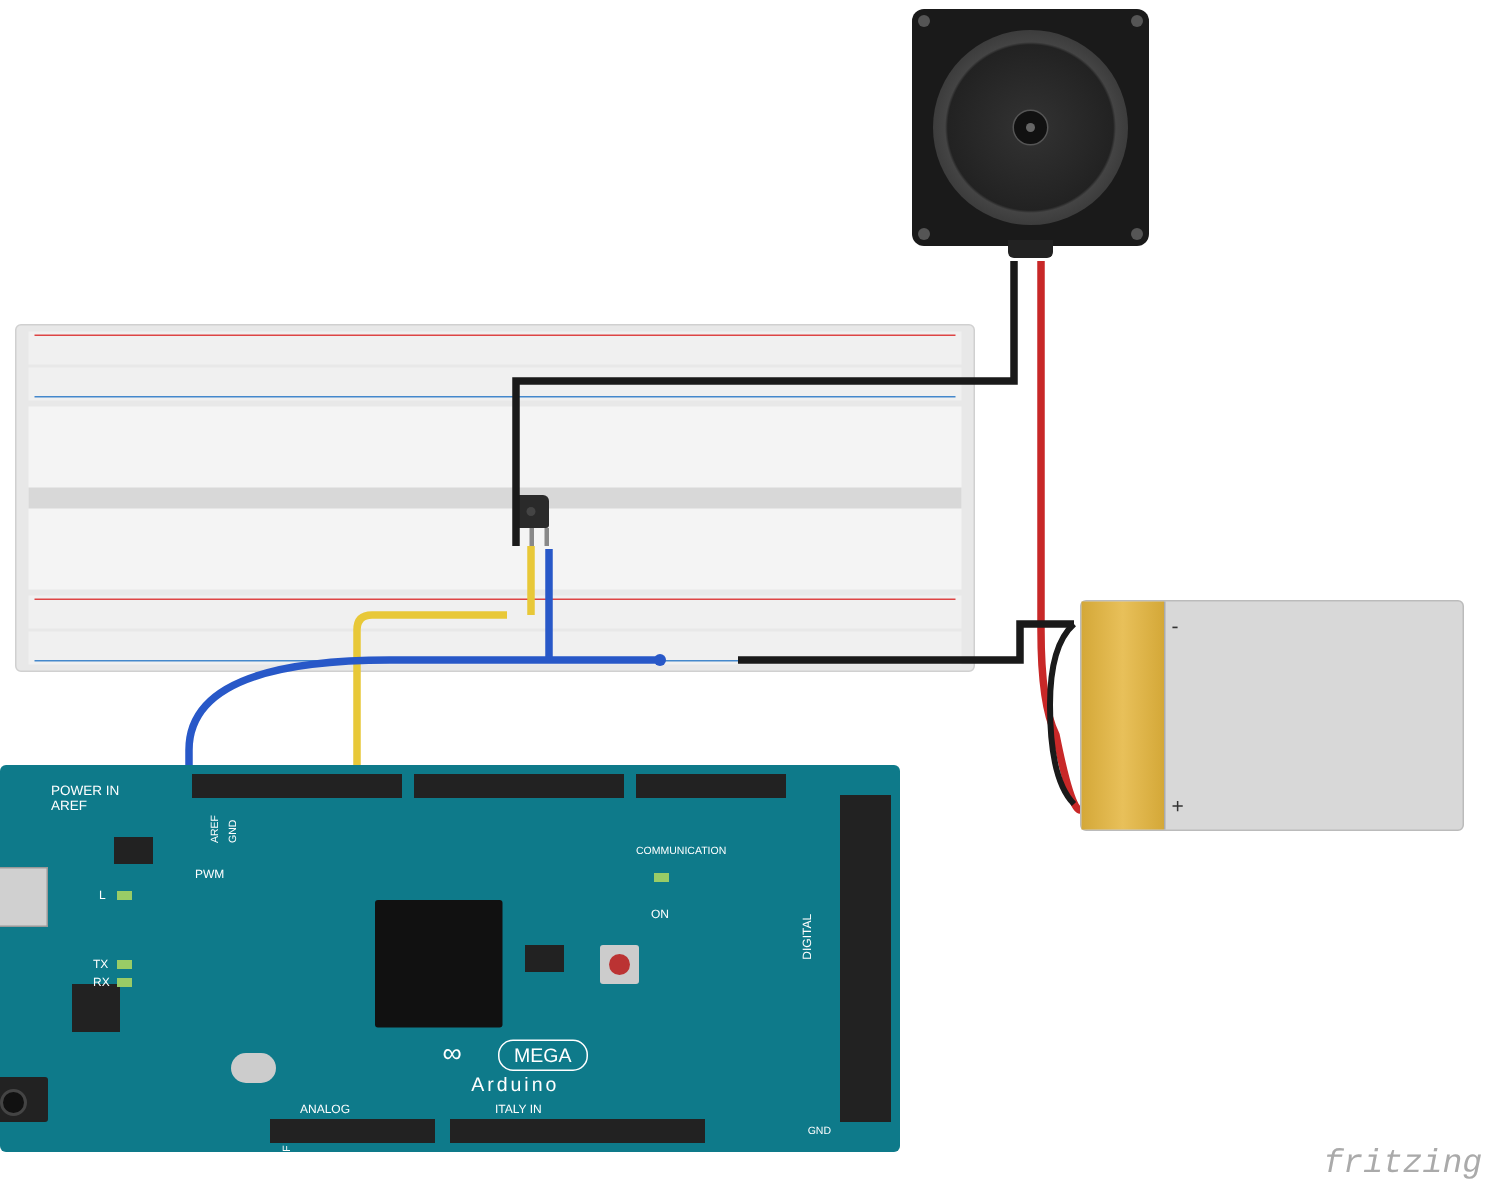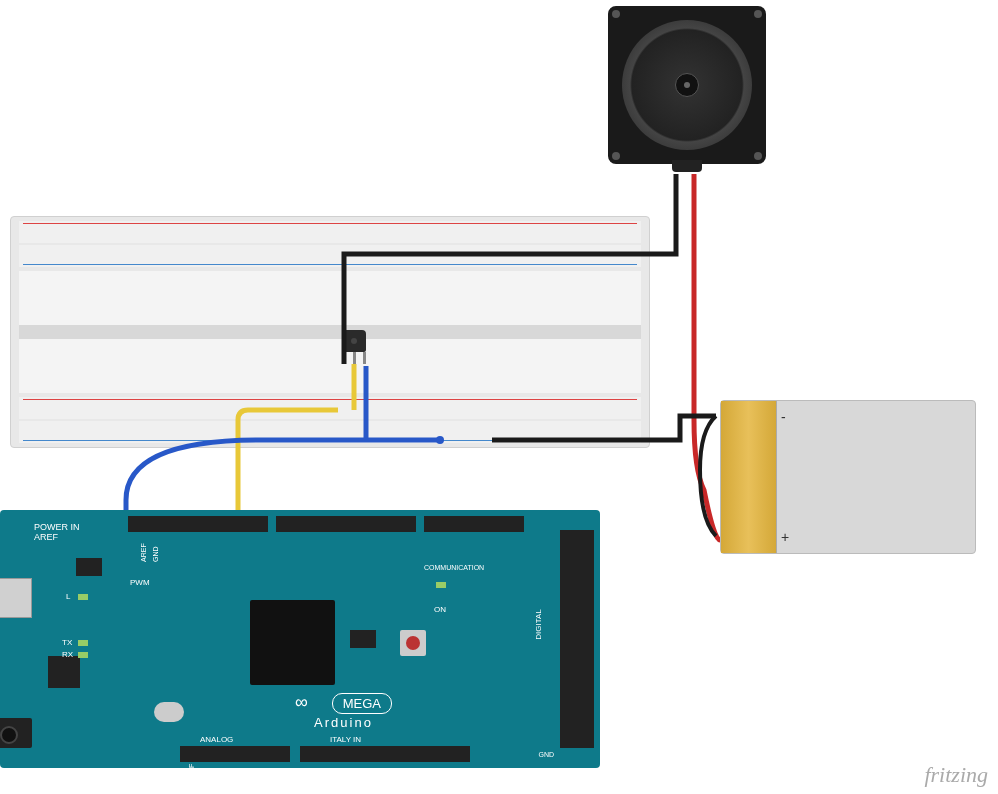--- a/index.html
+++ b/index.html
@@ -68,21 +68,21 @@
 .battery{position:absolute;left:720px;top:400px;width:256px;height:154px;background:#d8d8d8;border:1px solid #bbb;border-radius:4px}
 .battery-gold{position:absolute;left:0;top:0;bottom:0;width:56px;background:linear-gradient(90deg,#d4a838,#e8c05a,#d4a838);border-right:1px solid #aaa}
 .battery-label{position:absolute;left:90px;top:50%;transform:translateY(-50%);font-size:40px;font-weight:400;color:#222}
 .battery-term{position:absolute;left:60px;font-size:14px;color:#333}
 .battery-term.minus{top:8px}.battery-term.plus{bottom:8px}
 
 
 .wire{position:absolute;pointer-events:none}
 
 
-.watermark{position:absolute;right:10px;bottom:6px;font-family:Liberation Serif, serif;font-style:italic;font-size:22px;color:#aaa}
+.watermark{position:absolute;right:10px;bottom:6px;font-family:Liberation Mono, monospace;font-style:italic;font-size:22px;color:#aaa}
 </style>
 </head>
 <body>
 
 <div class="canvas">
 
   <div class="breadboard">
     <div class="bb-rail top1">
         <div class="bb-rail-line red"></div>
       </div>

